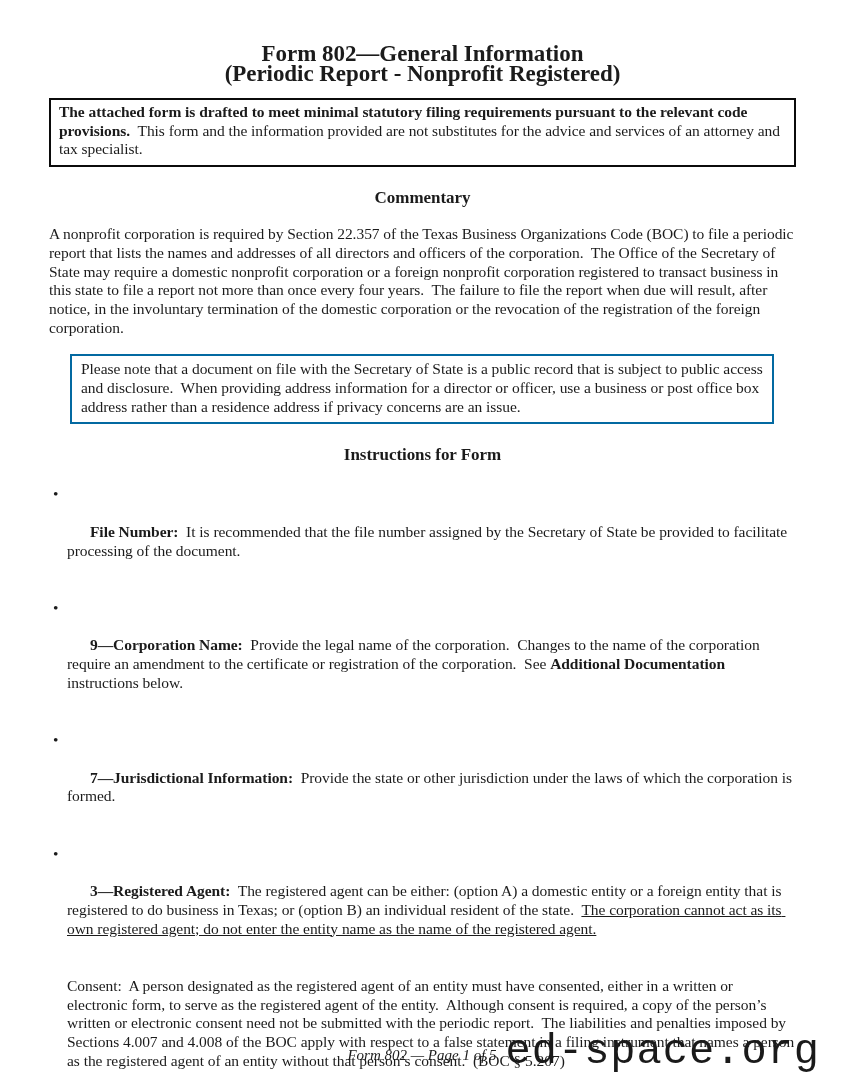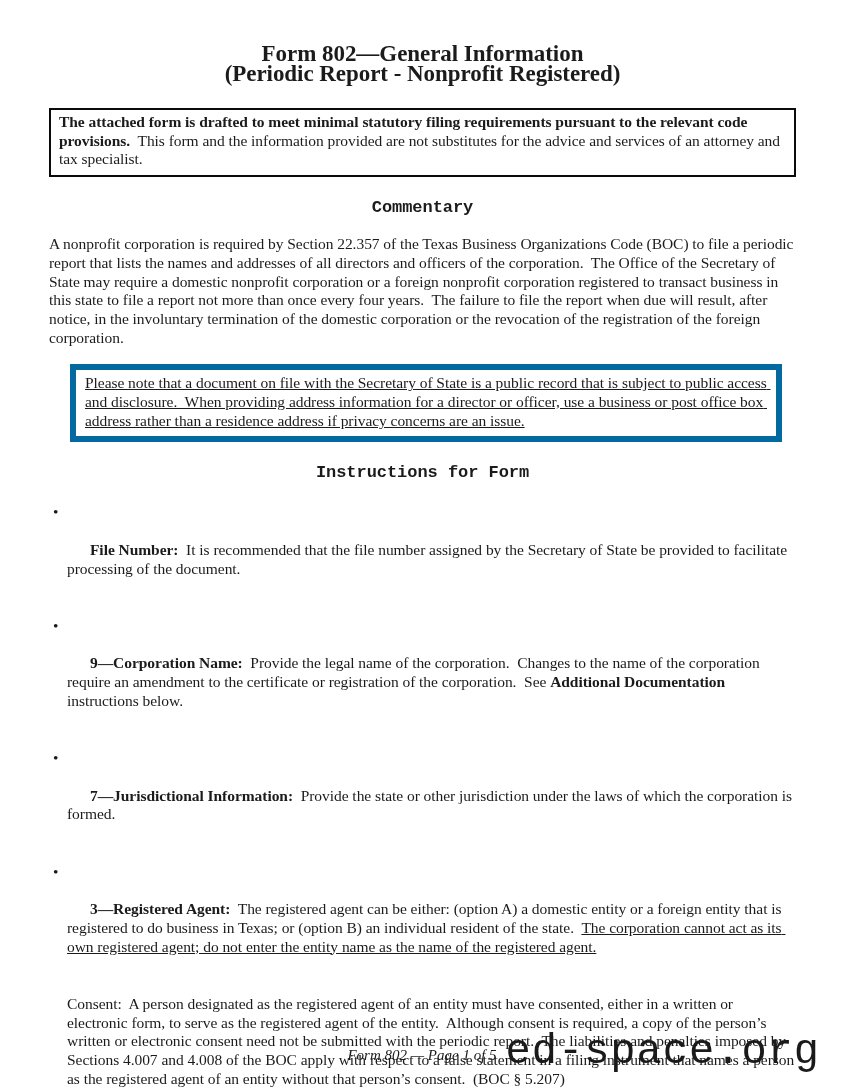--- a/index.html
+++ b/index.html
@@ -19,39 +19,37 @@
   }
   .doc-title {
     text-align: center;
     font-weight: bold;
     font-size: 23px;
     line-height: 19.5px;
   }
   .notice-box {
     border: 2px solid #0b0b0b;
     padding: 3px 4px 6px 8px;
-    margin-top: 25px;
+    margin-top: 15px;
     white-space: pre-wrap;
   }
   .section-heading {
     text-align: center;
     font-weight: bold;
     font-size: 17px;
     line-height: 20px;
     margin: 21px 0 17px 0;
-    font-family: Liberation Mono, monospace;
   }
   .para { white-space: pre-wrap; }
   .note-box {
-    border: 6px solid #0369a1;
+    border: 2px solid #0369a1;
     margin: 17px 0 0 21px;
     width: 682px;
     padding: 4px 9px 6px 9px;
     white-space: pre-wrap;
-    text-decoration: underline;
   }
   .items { margin-top: 20px; }
   .item {
     position: relative;
     padding-left: 18px;
     margin-bottom: 20px;
     white-space: pre-wrap;
   }
   .item .bullet {
     position: absolute;

